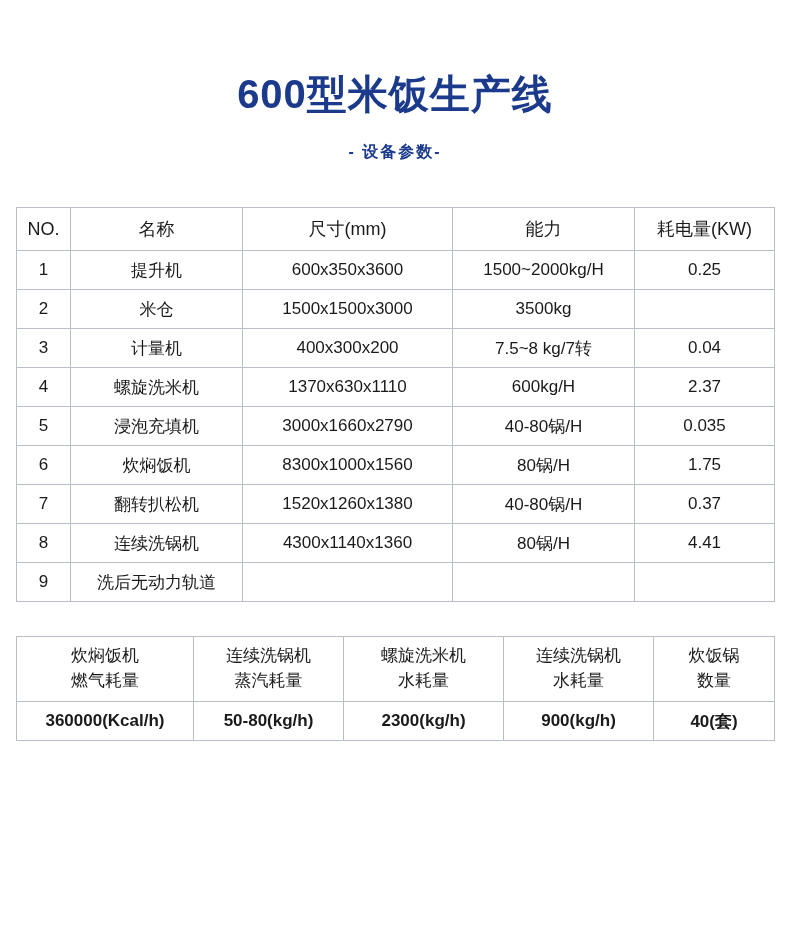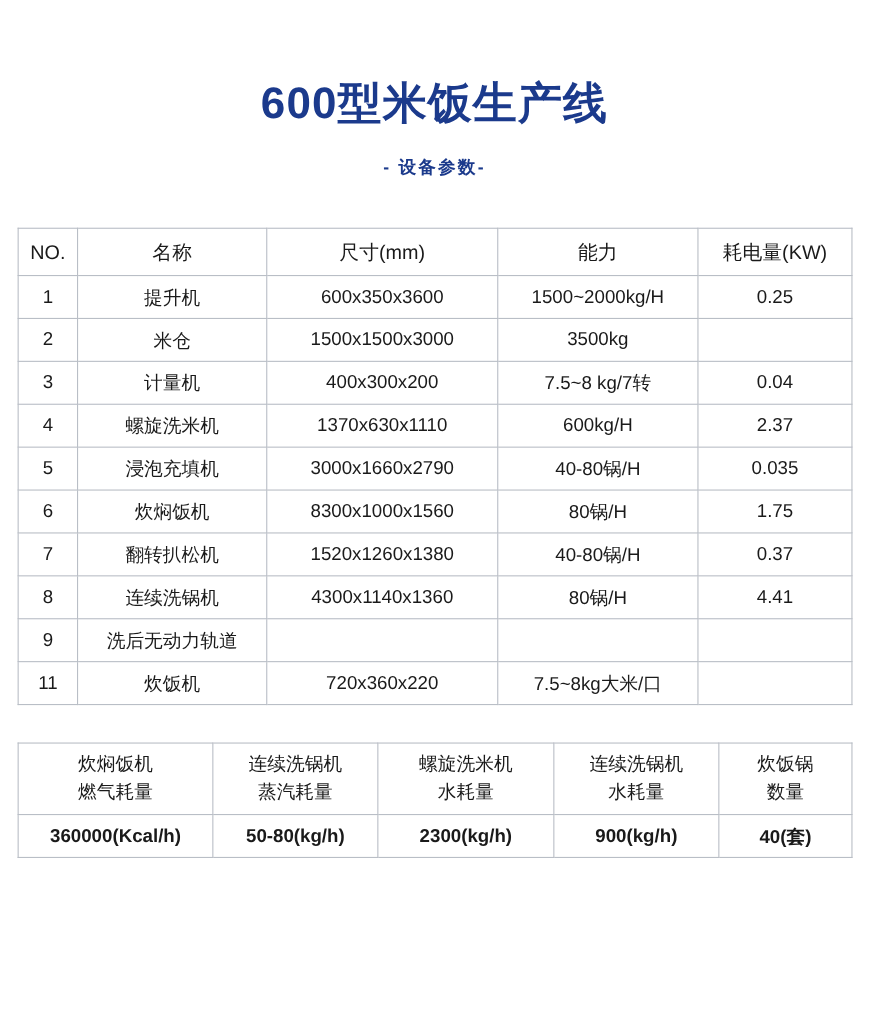--- a/index.html
+++ b/index.html
@@ -185,27 +185,20 @@
           <td>80锅/H</td>
           <td>4.41</td>
         </tr>
         <tr>
           <td>9</td>
           <td>洗后无动力轨道</td>
           <td></td>
           <td></td>
           <td></td>
         </tr>
-        <tr>
-          <td>11</td>
-          <td>炊饭机</td>
-          <td>720x360x220</td>
-          <td>7.5~8kg大米/口</td>
-          <td></td>
-        </tr>
       </tbody>
     </table>
   </div>
 
   <div class="bottom-table-wrap">
     <table class="extra">
       <colgroup>
         <col class="e1">
           <col class="e2">
           <col class="e3">

